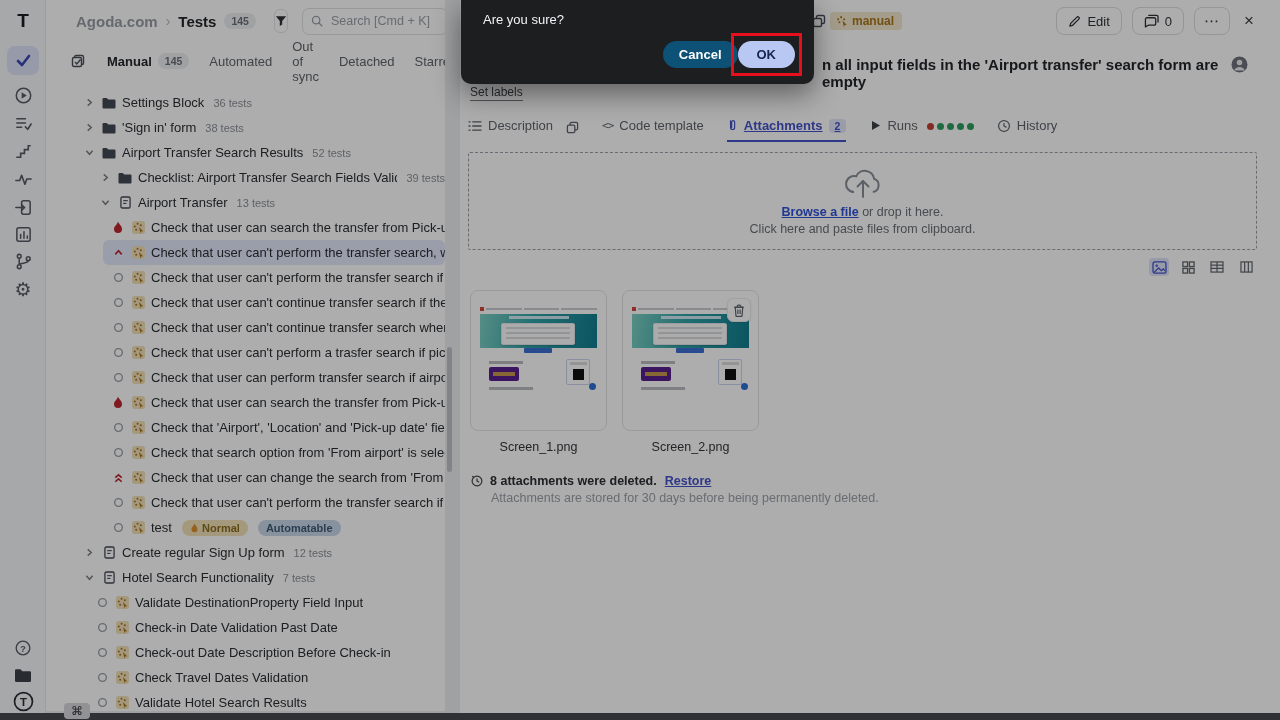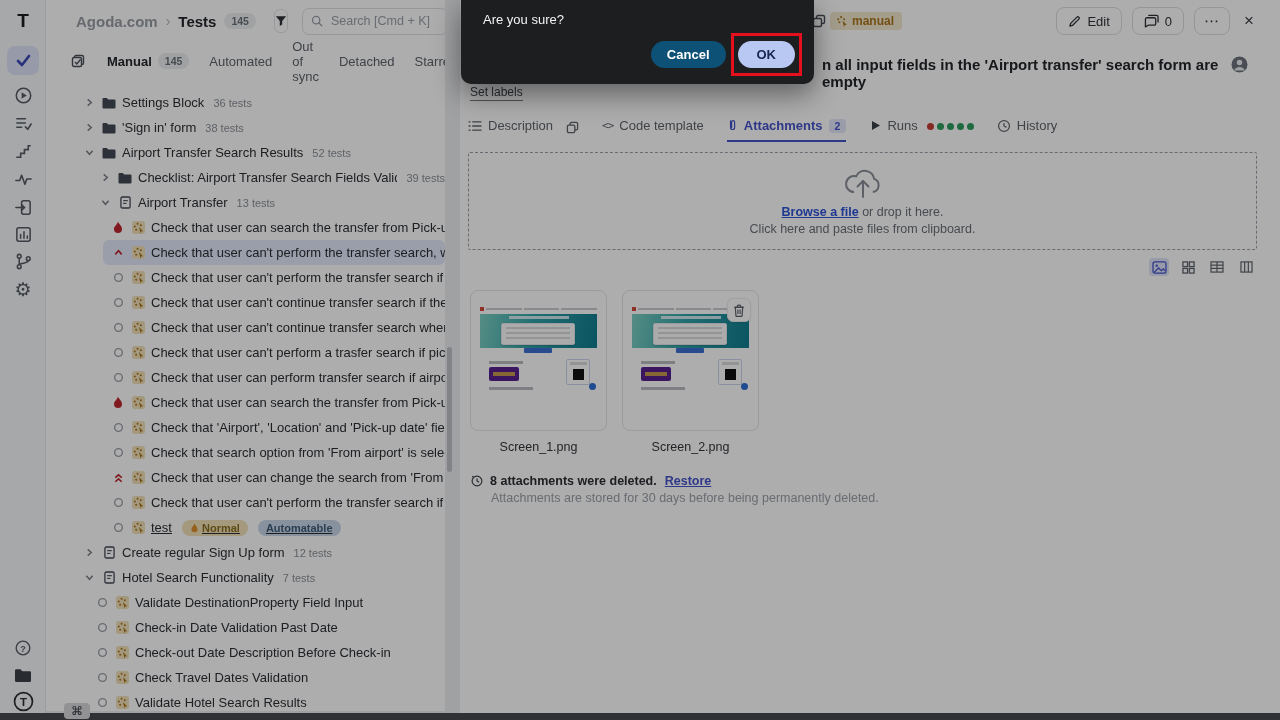--- a/index.html
+++ b/index.html
@@ -86,21 +86,21 @@
   #del-note{position:absolute;left:10px;top:474px;font-size:12.5px;color:#2b2e33;}
   #del-note .r1{display:flex;align-items:center;gap:6px;font-weight:700;}
   #del-note .restore{color:#4553c9;text-decoration:underline;font-weight:700;margin-left:2px;}
   #del-note .r2{margin-top:3px;margin-left:21px;color:#9ba0a8;font-weight:400;}
   
   #bottom-strip{position:absolute;left:0;bottom:0;width:1280px;height:7px;background:#46494d;z-index:5;}
   
   #overlay{position:absolute;inset:0;background:rgba(0,0,0,0.32);z-index:40;}
   #dialog{position:absolute;left:461px;top:0;width:353px;height:84px;background:#1d1e20;border-radius:0 0 10px 10px;z-index:50;box-shadow:0 10px 28px rgba(0,0,0,.45);}
   #dialog .dtitle{position:absolute;left:22px;top:12px;color:#f2f3f5;font-size:13px;}
-  #dialog .dbtns{position:absolute;right:19px;top:41px;display:flex;align-items:flex-end;gap:12px;}
+  #dialog .dbtns{position:absolute;right:19px;top:41px;display:flex;align-items:flex-end;}
   .btn-cancel{background:#0d5176;color:#fff;font-size:13px;font-weight:600;border:none;border-radius:14px;padding:6px 16px;font-family:"Liberation Sans",sans-serif;}
   .okwrap{position:relative;display:inline-block;}
   .btn-ok{background:#b9c8f2;color:#16254d;font-size:13px;font-weight:700;border:none;border-radius:14px;padding:6px 19px;font-family:"Liberation Sans",sans-serif;}
   .redbox{position:absolute;left:-7px;top:-8px;right:-7px;bottom:-8px;border:3px solid #e60f1e;pointer-events:none;}
   svg{display:block;}
 </style>
 </head>
 <body>
 
 <div id="app">
@@ -538,21 +538,21 @@
                 <circle cx="6" cy="3" r="1.1"></circle>
                 <circle cx="3" cy="6" r="1.1"></circle>
                 <circle cx="9.5" cy="4.5" r="1.1"></circle>
                 <circle cx="4.5" cy="9.5" r="1.1"></circle>
                 <path d="M7.5 6.5 l4.5 4.5 -2.4 0.4 -0.4 2.4 z"></path>
               </g>
             </svg>
           </span>
           <span class="lbl">Check that user can't perform the transfer search if 'Airpor</span>
         </div>
-        <div class="trow" style="margin-left: 57px; padding-left: 8px; text-decoration: underline;">
+        <div class="trow" style="margin-left: 57px; padding-left: 8px;">
           <span class="tico">
             <svg width="11" height="11" viewBox="0 0 12 12">
               <circle cx="6" cy="6" r="4.2" fill="none" stroke="#9aa0a6" stroke-width="1.5"></circle>
             </svg>
           </span>
           <span class="tico">
             <svg width="13" height="13" viewBox="0 0 14 14">
               <rect width="14" height="14" rx="3" fill="#f2e2ba"></rect>
               <g fill="#a8761c">
                 <circle cx="6" cy="3" r="1.1"></circle>
@@ -782,21 +782,21 @@
             <g fill="none" stroke="#5f646b" stroke-width="1.4">
               <rect x="4.5" y="1.5" width="8" height="8" rx="1.5"></rect>
               <rect x="1.5" y="4.5" width="8" height="8" rx="1.5" fill="#fff"></rect>
             </g>
           </svg>
         </span>
       <span class="mtab" style="margin-left:8px;">
         <span class="code-gl">&lt;&gt;</span>
         <span>Code template</span>
       </span>
-      <span class="mtab active" style="margin-left:10px;">
+      <span class="mtab active" style="margin-left:10px;text-decoration:underline;">
         <svg width="11" height="15" viewBox="0 0 14 16">
             <path d="M4.5 2 v8.5 a2.6 2.6 0 0 0 5.2 0 V3.6 a1.9 1.9 0 0 0 -3.8 0 v6.9" fill="none" stroke="#4553c9" stroke-width="1.5" stroke-linecap="round"></path>
           </svg>
         <span>Attachments</span>
         <span class="tbadge">2</span>
       </span>
       <span class="mtab" style="margin-left:12px;">
         <svg width="10" height="11" viewBox="0 0 10 11">
             <path d="M1 1 L9 5.5 L1 10 Z" fill="#3c4046"></path>
           </svg>

